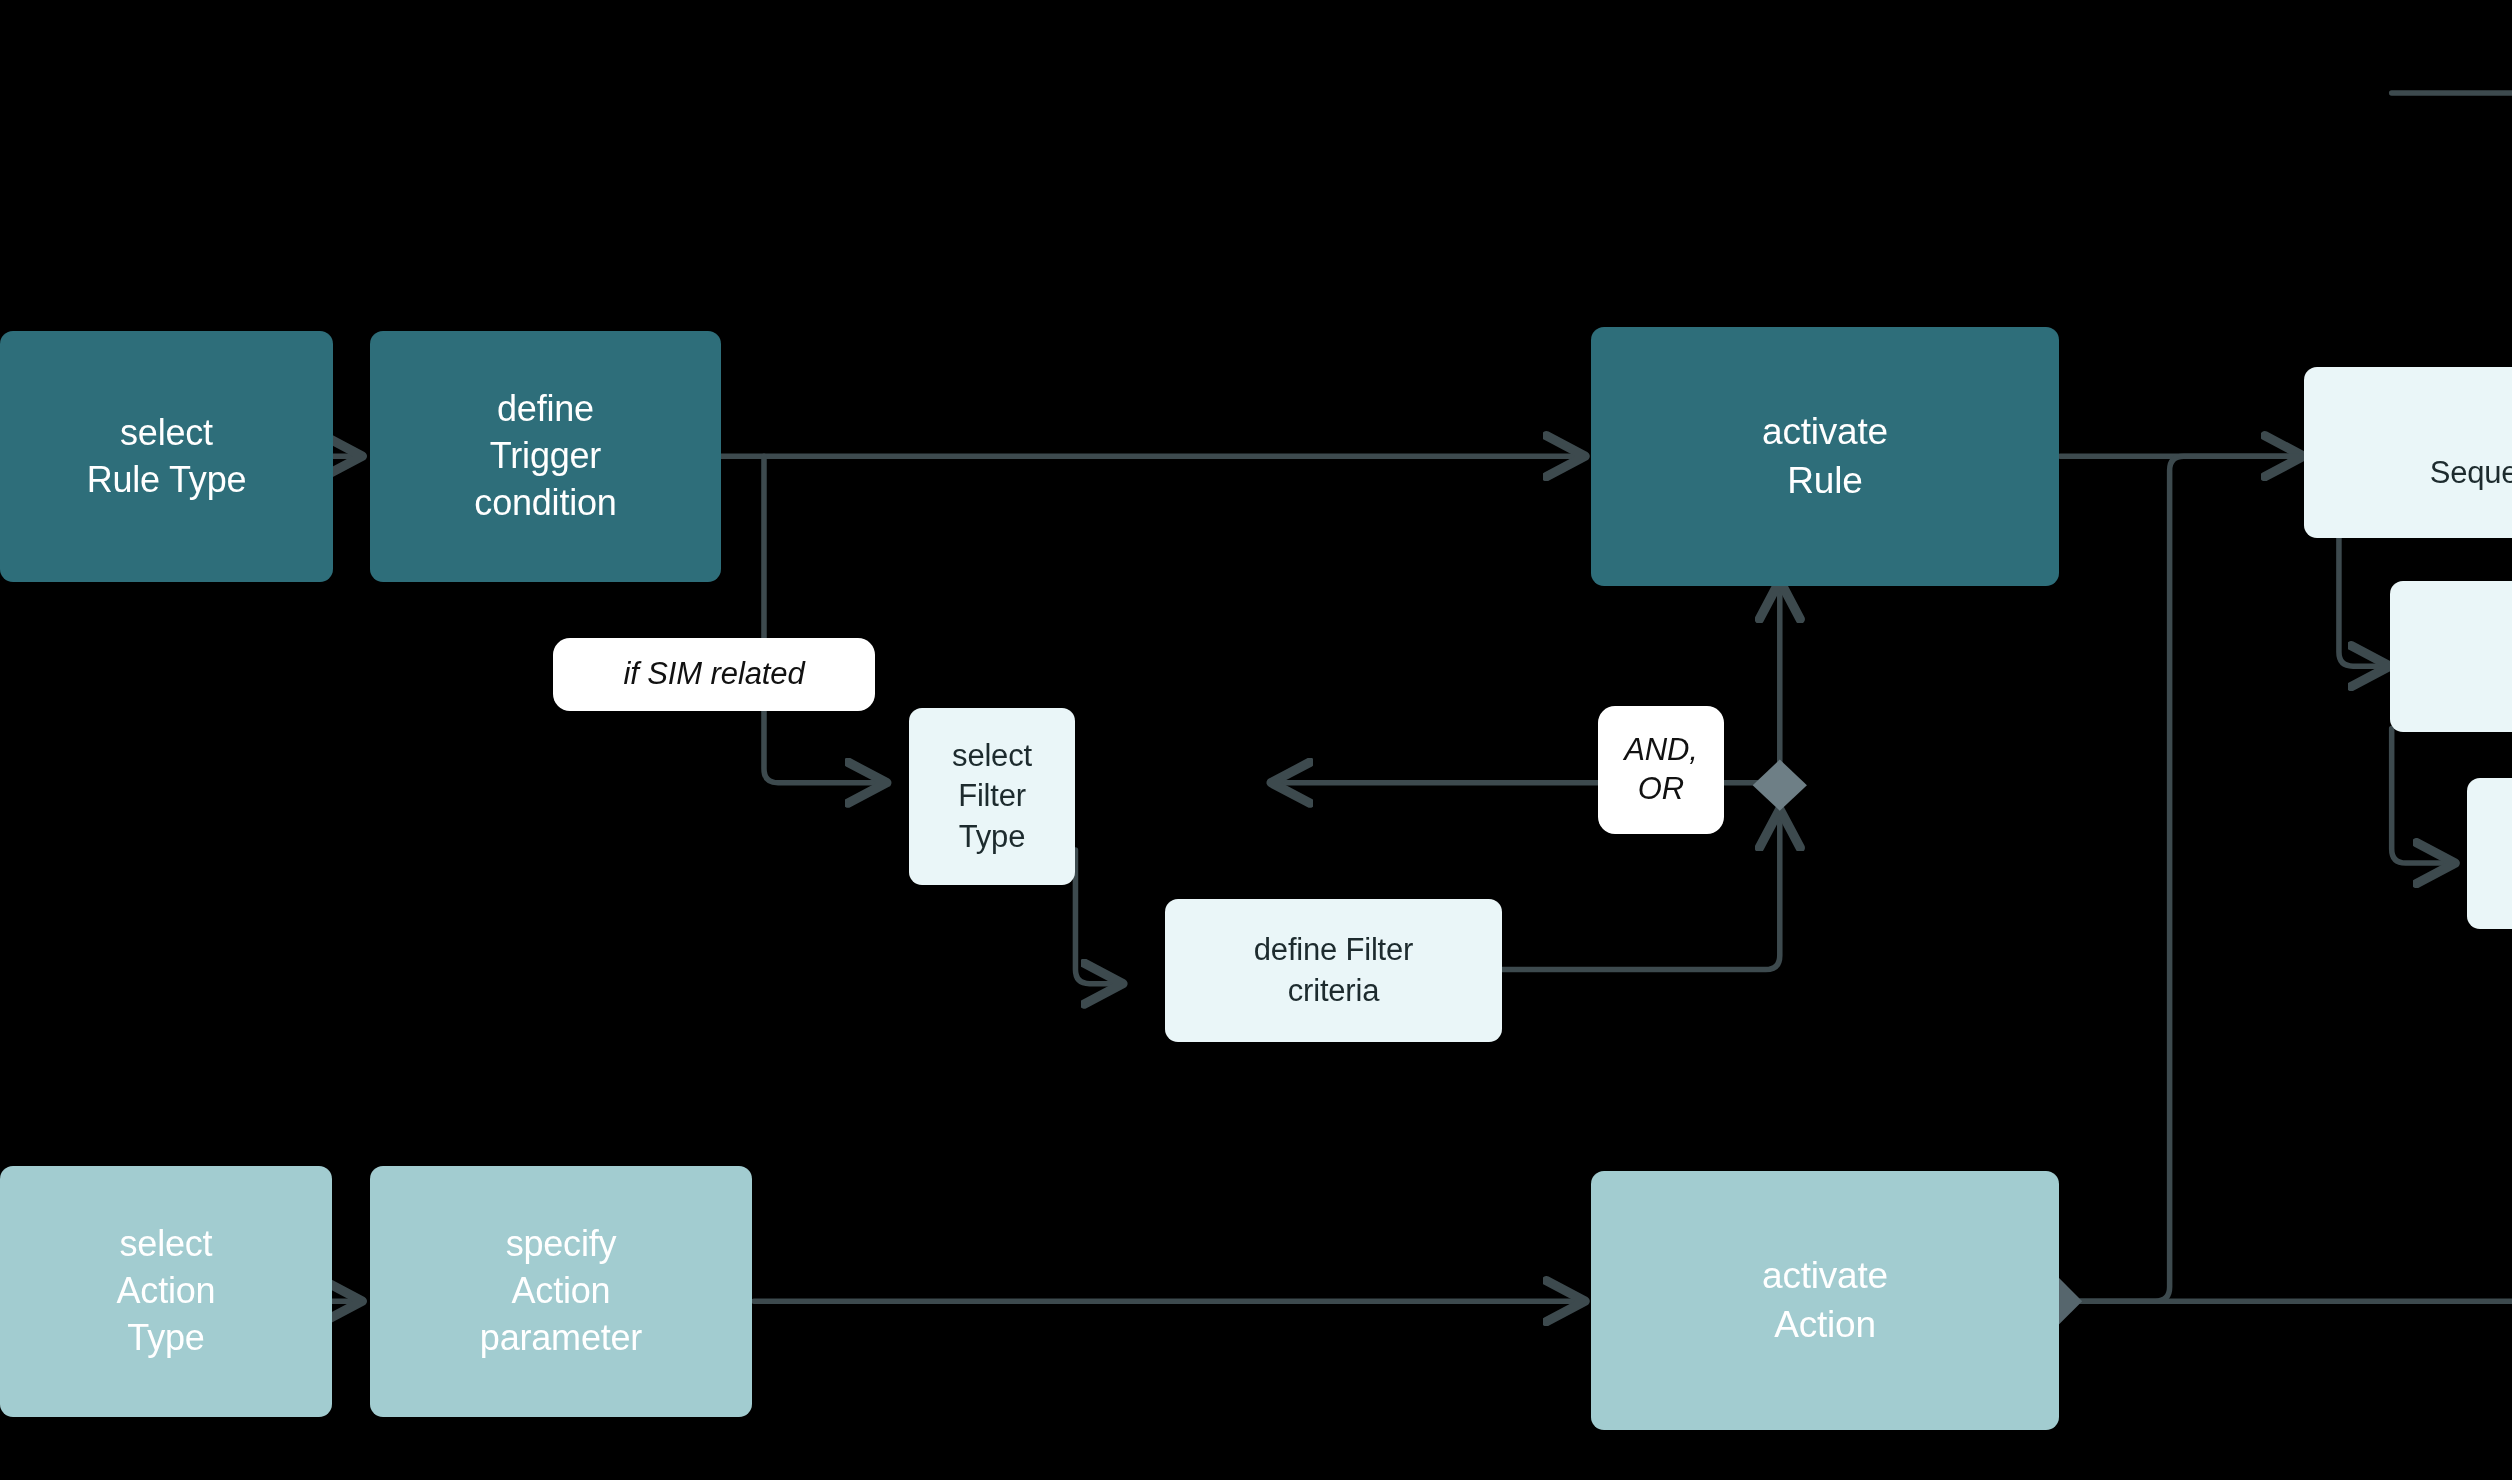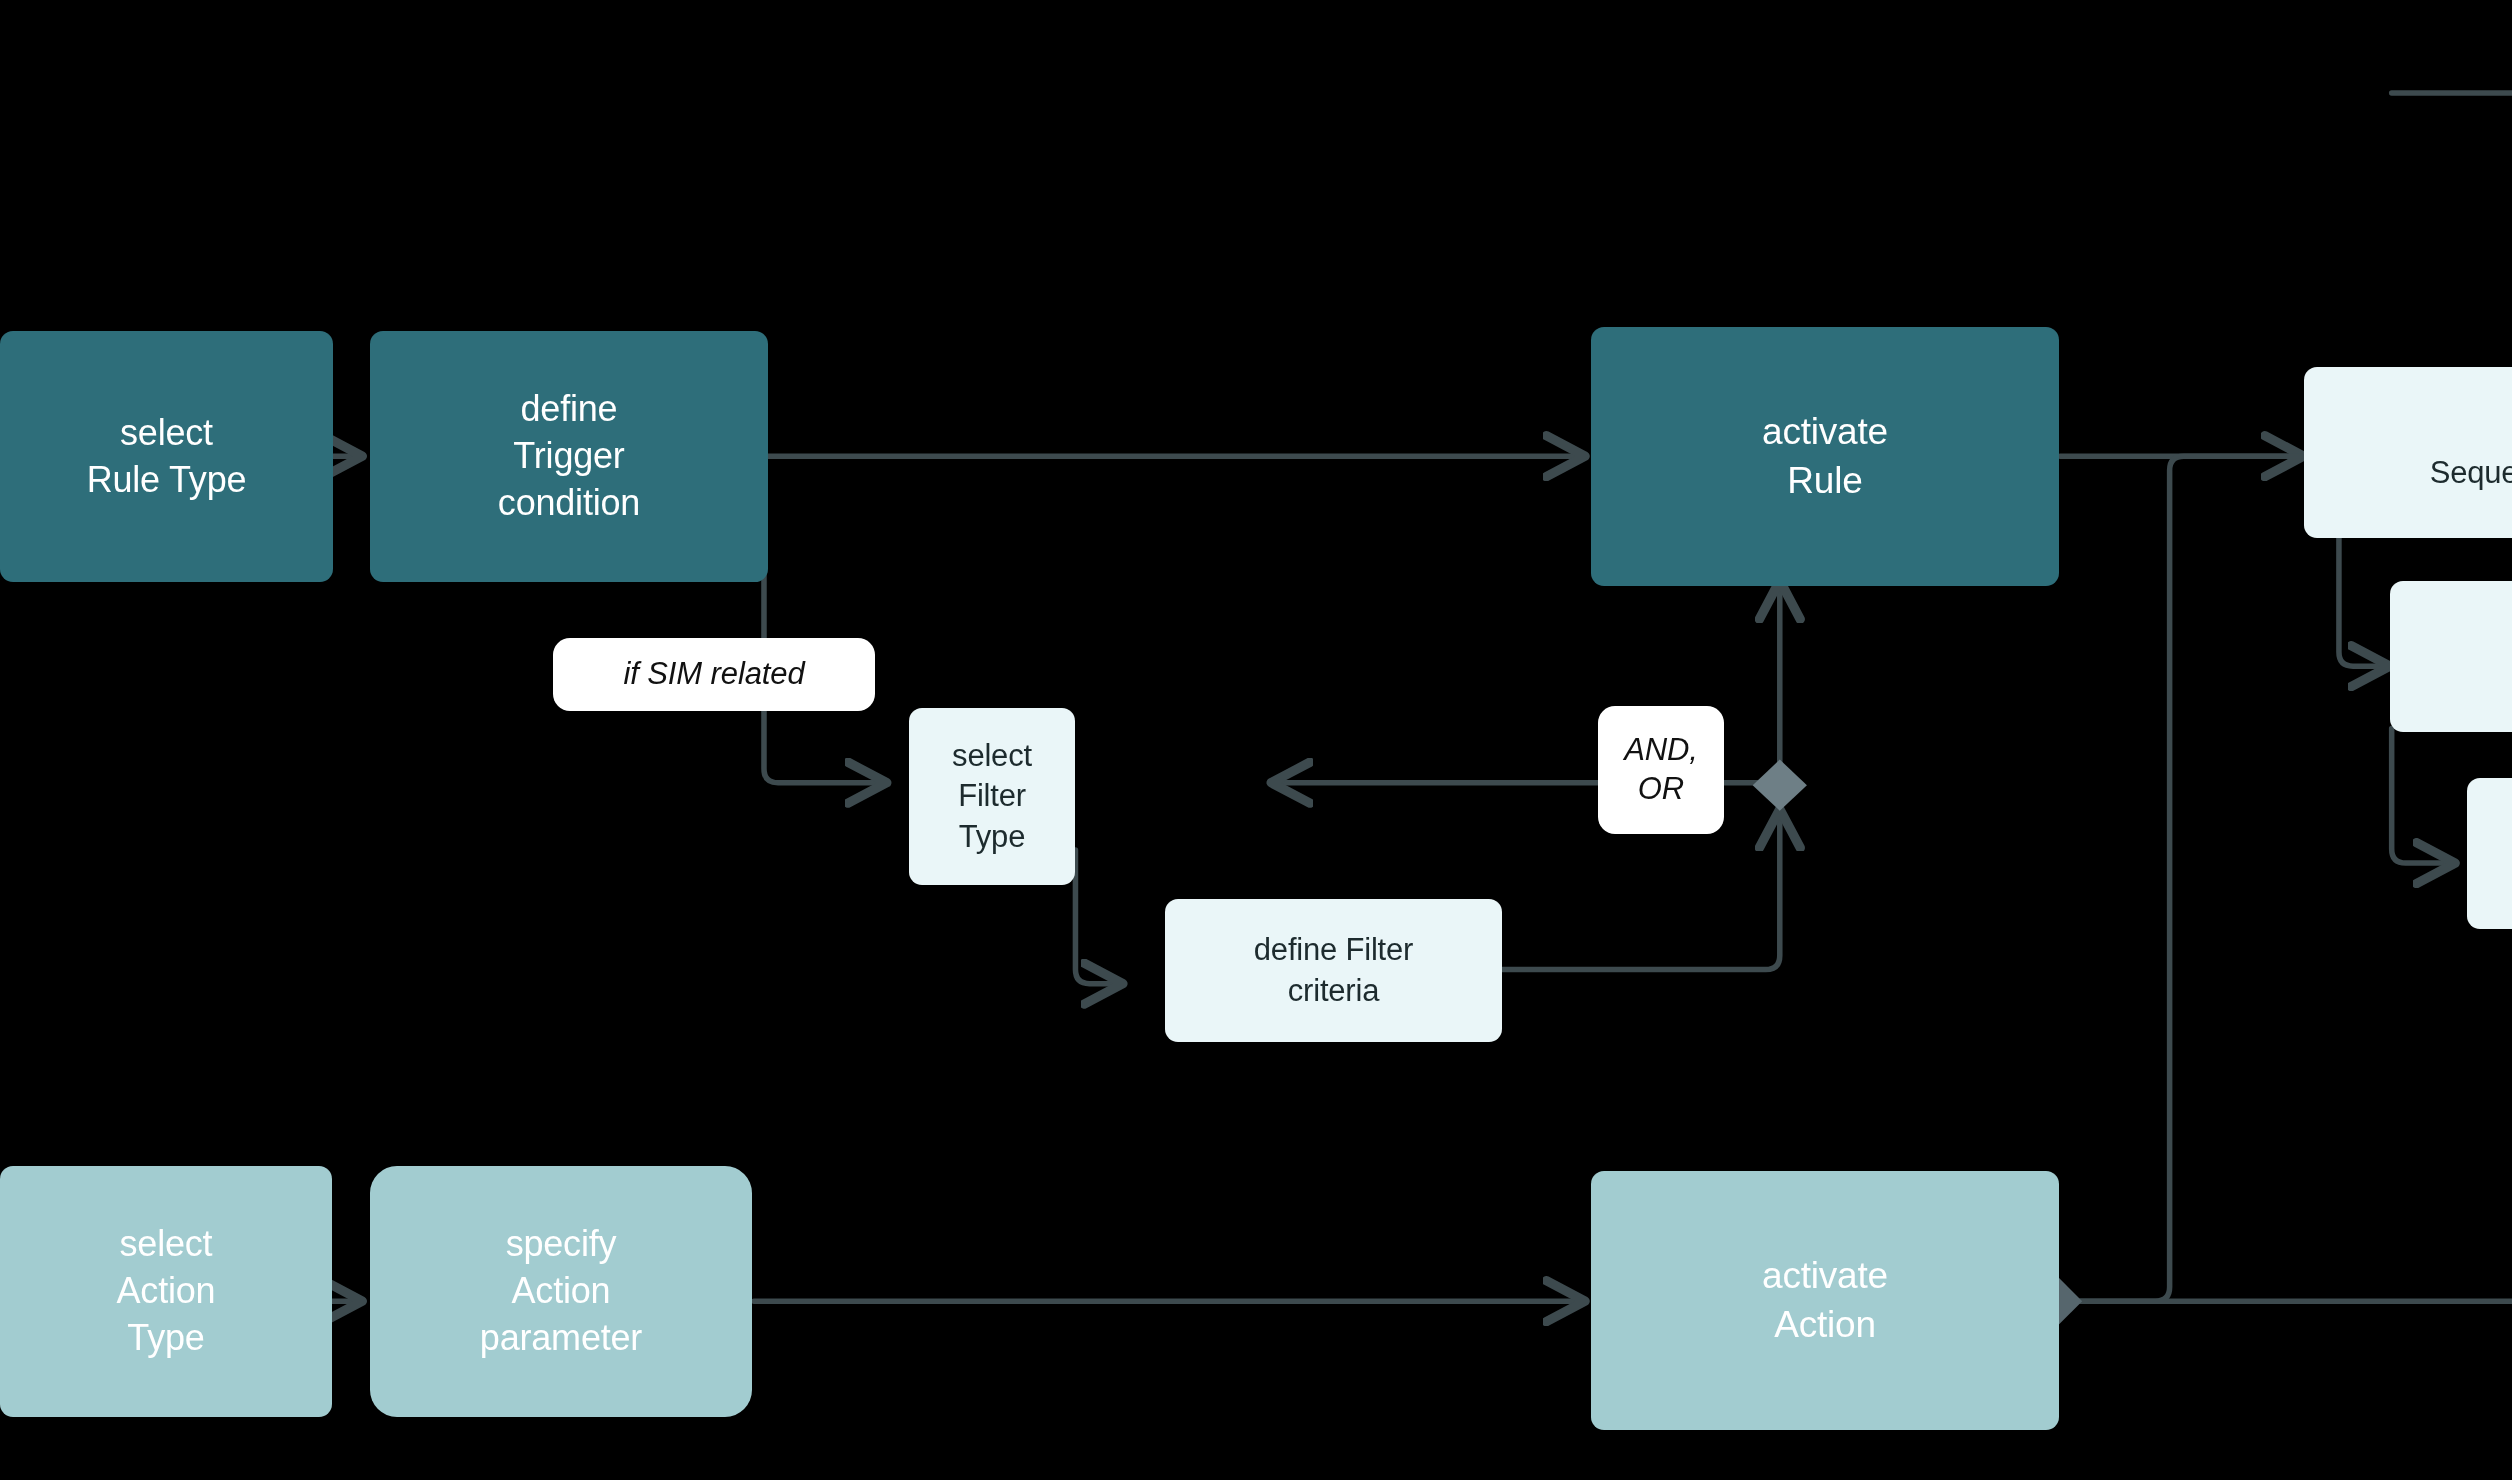--- a/index.html
+++ b/index.html
@@ -105,21 +105,21 @@
     <polygon points="6396,60 6468,185 6396,310 6324,185" fill="#1B2A38"></polygon>
 
     <polygon points="3542,1512 3596,1563 3542,1614 3488,1563" fill="#6E7F86"></polygon>
     <polygon points="6248,854 6302,908 6248,962 6194,908" fill="#6E7F86"></polygon>
     <polygon points="4090,2536 4144,2590 4090,2644 4036,2590" fill="#56666D"></polygon>
   </svg>
 
   <div class="node rule" style="left:0px;top:331px;width:333px;height:251px;font-size:36px;">select
 Rule Type</div>
 
-  <div class="node rule" style="left:370px;top:331px;width:398px;height:251px;font-size:36px;">define
+  <div class="node rule" style="left:370px;top:331px;width:351px;height:251px;font-size:36px;">define
 Trigger
 condition</div>
 
   <div class="node rule" style="left:1591px;top:327px;width:468px;height:259px;font-size:37px;">activate
 Rule</div>
 
   <div class="node config" style="left:909px;top:708px;width:166px;height:177px;font-size:31px;">select Filter
 Type</div>
 
   <div class="node config" style="left:1133px;top:899px;width:337px;height:143px;font-size:31px;margin-left:32px;">define Filter
@@ -131,21 +131,21 @@
   <div class="node config" style="left:2390px;top:581px;width:479px;height:151px;font-size:31px;">set
 Repetition Type</div>
 
   <div class="node config" style="left:2467px;top:778px;width:480px;height:151px;font-size:31px;">set
 Execution Type</div>
 
   <div class="node action" style="left:0px;top:1166px;width:332px;height:251px;font-size:36px;">select
 Action
 Type</div>
 
-  <div class="node action" style="left:370px;top:1166px;width:382px;height:251px;font-size:36px;border-radius:27px;">specify
+  <div class="node action" style="left:370px;top:1166px;width:382px;height:251px;font-size:36px;">specify
 Action
 parameter</div>
 
   <div class="node action" style="left:1591px;top:1171px;width:468px;height:259px;font-size:37px;">activate
 Action</div>
 
   <div class="edge-label" style="left:553px;top:638px;width:322px;height:73px;font-size:31px;">if SIM related</div>
 
   <div class="edge-label" style="left:1598px;top:706px;width:126px;height:128px;font-size:31px;">AND,
 OR</div>

